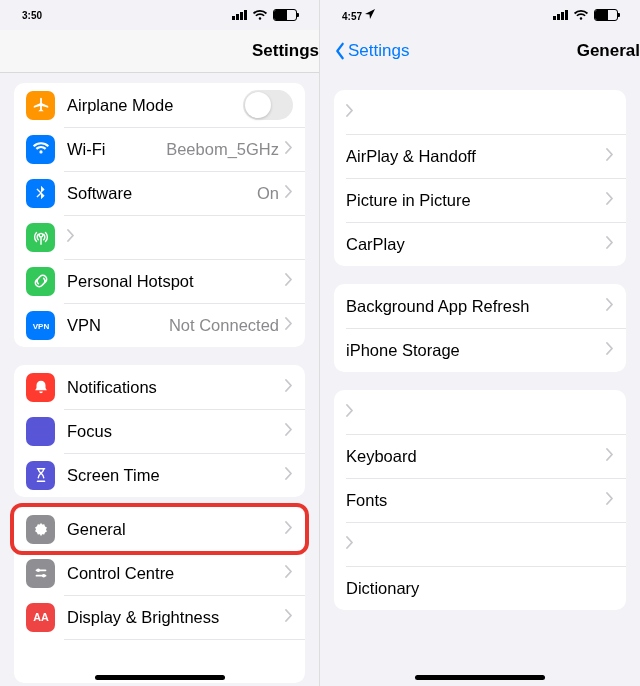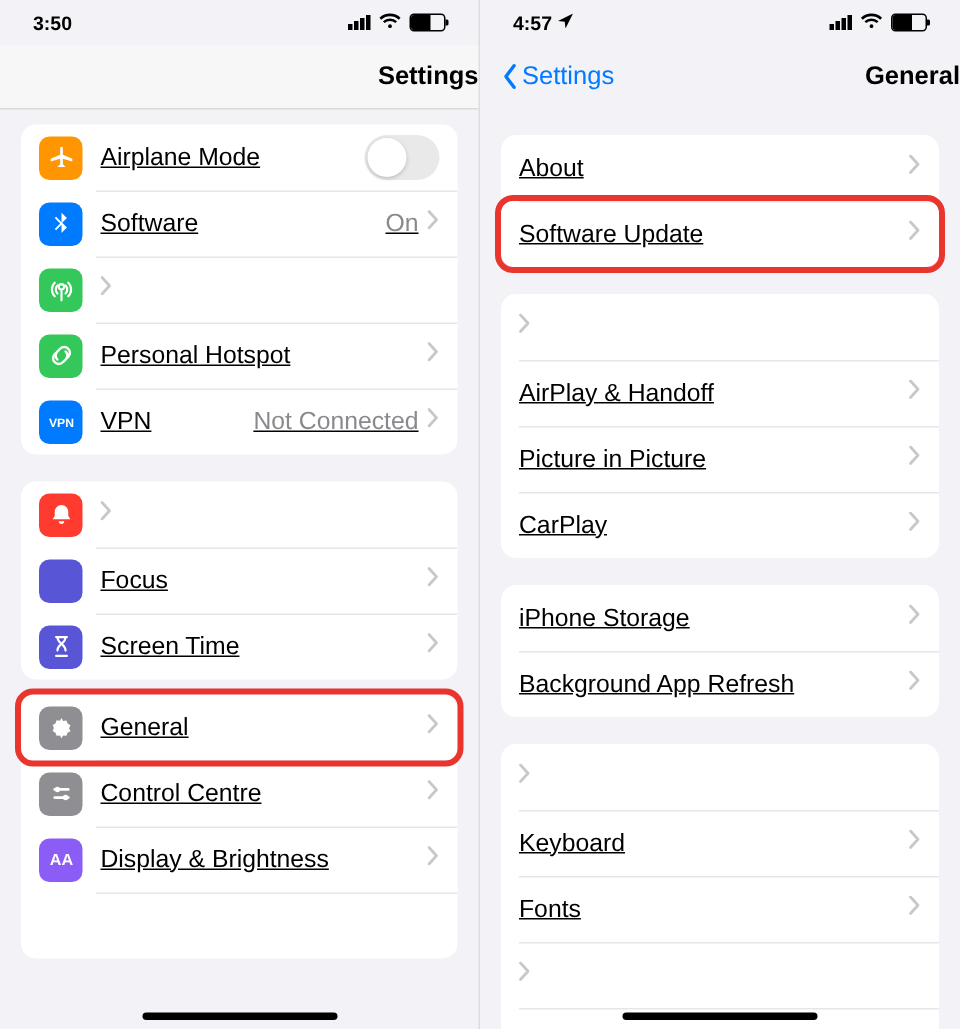--- a/index.html
+++ b/index.html
@@ -1,40 +1,40 @@
 <!DOCTYPE html>
 <html><head>
 <meta charset="utf-8">
 <style>
   * { box-sizing: border-box; margin: 0; padding: 0; font-family: -apple-system, "Helvetica Neue", Arial, sans-serif; }
   body { background: #fff; width: 640px; height: 686px; overflow: hidden; display: flex; }
   .phone { width: 320px; height: 686px; background: #f2f2f7; position: relative; overflow: hidden; }
   .phone.left { border-right: 1px solid #ddd; }
 
   
-  .statusbar { height: 30px; display: flex; align-items: center; justify-content: space-between; padding: 0 22px; font-size: 13px; font-weight: 600; color: #000; }
+  .statusbar { height: 30px; display: flex; align-items: center; justify-content: space-between; padding: 0 22px; font-size: 10px; font-weight: 600; color: #000; }
   .statusbar .right { display: flex; align-items: center; gap: 5px; }
   .sig { display: inline-flex; align-items: flex-end; gap: 1px; }
   .sig i { width: 3px; background: #000; display: inline-block; }
   .sig i:nth-child(1){height:4px;} .sig i:nth-child(2){height:6px;} .sig i:nth-child(3){height:8px;} .sig i:nth-child(4){height:10px;}
   .wifi { font-size: 15px; }
   .batt { width: 24px; height: 12px; border: 1px solid #000; border-radius: 3px; position: relative; }
   .batt::after { content: ""; position: absolute; right: -3px; top: 3px; width: 2px; height: 4px; background: #000; border-radius: 0 1px 1px 0; }
   .batt i { display:block; width: 60%; height: 100%; background:#000; border-radius:2px 0 0 2px;}
 
   
   .navbar { height: 42px; display:flex; align-items:center; justify-content:flex-end; position:relative; }
   .navbar .title { font-size: 17px; font-weight: 600; color:#000; }
   .navbar .back { position:absolute; left:14px; display:flex; align-items:center; color:#007aff; font-size:17px; gap:2px;}
   .navbar .back svg { width:12px; height:18px; }
   .phone.left .navbar { background:#f7f7f7; }
   .phone.left .separator { height:1px; background:#d9d9d9; }
 
   
-  .scroll { height: calc(686px - 30px - 42px); overflow-y:hidden; position:relative;text-decoration:underline;}
+  .scroll { height: calc(686px - 30px - 42px); overflow-y:hidden; position:relative;}
 
   
   .group { margin: 18px 14px 0 14px; background:#fff; border-radius:10px; overflow:hidden; }
   .phone.left .group:first-child { margin-top: 10px; }
   .row { display:flex; align-items:center; height:44px; padding:0 12px; position:relative; }
   .row + .row::before { content:""; position:absolute; left:50px; right:0; top:0; height:1px; background:#e5e5ea; }
   .phone.right .row + .row::before { left:12px; }
   .row .icon { width:29px; height:29px; border-radius:7px; display:flex; align-items:center; justify-content:center; margin-right:12px; flex-shrink:0; color:#fff; }
   .row .icon svg { width:18px; height:18px; }
   .row .label { flex:1; font-size:16.5px; color:#000; }
@@ -90,20 +90,32 @@
             </svg>
           </span>
           <span class="label">Airplane Mode</span>
           <span class="toggle">
             <i></i>
           </span>
         </div>
         <div class="row">
           <span class="icon" style="background:#007aff">
             <svg viewBox="0 0 20 20">
+              <path d="M10 15a1.8 1.8 0 100-3.6 1.8 1.8 0 000 3.6zM4 9a9 9 0 0112 0l-1.7 1.7a6.5 6.5 0 00-8.6 0zM1 6a13 13 0 0118 0l-1.7 1.7a10.5 10.5 0 00-14.6 0z" fill="#fff"></path>
+            </svg>
+          </span>
+          <span class="label">Wi-Fi</span>
+          <span class="value">Beebom_5GHz</span>
+          <span class="chev"><svg viewBox="0 0 8 13">
+              <path d="M1 1 L6 6.5 L1 12" stroke="#c7c7cc" stroke-width="1.8" fill="none" stroke-linecap="round" stroke-linejoin="round"></path>
+            </svg></span>
+        </div>
+        <div class="row">
+          <span class="icon" style="background:#007aff">
+            <svg viewBox="0 0 20 20">
               <path d="M10 2 L14 6 L10.5 9.5 L14 13 L10 17 L10 11 L6 15 L5 14 L9 10 L5 6 L6 5 L10 9 Z" fill="#fff"></path>
             </svg>
           </span>
           <span class="label">Software</span>
           <span class="value">On</span>
           <span class="chev"><svg viewBox="0 0 8 13">
               <path d="M1 1 L6 6.5 L1 12" stroke="#c7c7cc" stroke-width="1.8" fill="none" stroke-linecap="round" stroke-linejoin="round"></path>
             </svg></span>
         </div>
         <div class="row">
@@ -140,20 +152,21 @@
             </svg></span>
         </div>
       </div>
     <div class="group" id="lg2">
         <div class="row">
           <span class="icon" style="background:#ff3b30">
             <svg viewBox="0 0 20 20">
               <path d="M10 3a5 5 0 015 5v3l1.5 2.5H3.5L5 11V8a5 5 0 015-5zm-2 12h4a2 2 0 01-4 0z" fill="#fff"></path>
             </svg>
           </span>
+          <span class="label">Notifications</span>
           <span class="chev"><svg viewBox="0 0 8 13">
               <path d="M1 1 L6 6.5 L1 12" stroke="#c7c7cc" stroke-width="1.8" fill="none" stroke-linecap="round" stroke-linejoin="round"></path>
             </svg></span>
         </div>
         <div class="row">
           <span class="icon" style="background:#5856d6">
             <svg viewBox="0 0 20 20">
               <path d="M12 3a7 7 0 100 14 7 7 0 01-0-14z" fill="#fff"></path>
             </svg>
           </span>
@@ -195,21 +208,21 @@
                 <circle cx="13" cy="13" r="2" fill="#fff"></circle>
                 <rect x="4" y="12" width="12" height="2" rx="1" fill="#fff"></rect>
               </svg>
             </span>
             <span class="label">Control Centre</span>
             <span class="chev"><svg viewBox="0 0 8 13">
                 <path d="M1 1 L6 6.5 L1 12" stroke="#c7c7cc" stroke-width="1.8" fill="none" stroke-linecap="round" stroke-linejoin="round"></path>
               </svg></span>
           </div>
           <div class="row">
-            <span class="icon" style="background:#8b5cf6">
+            <span class="icon" style="background:#ef4444">
               <svg viewBox="0 0 20 20">
                 <text x="10" y="14" text-anchor="middle" font-size="12" font-weight="700" fill="#fff" font-family="Arial">AA</text>
               </svg>
             </span>
             <span class="label">Display &amp; Brightness</span>
             <span class="chev"><svg viewBox="0 0 8 13">
                 <path d="M1 1 L6 6.5 L1 12" stroke="#c7c7cc" stroke-width="1.8" fill="none" stroke-linecap="round" stroke-linejoin="round"></path>
               </svg></span>
           </div>
           <div class="row"></div>
@@ -246,37 +259,20 @@
     <span class="back">
       <svg viewBox="0 0 12 20">
           <path d="M9 2 L3 10 L9 18" stroke="#007aff" stroke-width="2.5" fill="none" stroke-linecap="round" stroke-linejoin="round"></path>
         </svg>
       <span>Settings</span>
     </span>
     <span class="title">General</span>
   </div>
 
   <div class="scroll">
-    <div style="position:relative;">
-      <div class="group" id="rg1">
-          <div class="row">
-            <span class="label">About</span>
-            <span class="chev"><svg viewBox="0 0 8 13">
-                <path d="M1 1 L6 6.5 L1 12" stroke="#c7c7cc" stroke-width="1.8" fill="none" stroke-linecap="round" stroke-linejoin="round"></path>
-              </svg></span>
-          </div>
-          <div class="row">
-            <span class="label">Software Update</span>
-            <span class="chev"><svg viewBox="0 0 8 13">
-                <path d="M1 1 L6 6.5 L1 12" stroke="#c7c7cc" stroke-width="1.8" fill="none" stroke-linecap="round" stroke-linejoin="round"></path>
-              </svg></span>
-          </div>
-        </div>
-      <div class="hl" style="left:10px; right:10px; top:40px; height:52px;"></div>
-    </div>
     <div class="group" id="rg2">
         <div class="row">
           <span class="chev"><svg viewBox="0 0 8 13">
               <path d="M1 1 L6 6.5 L1 12" stroke="#c7c7cc" stroke-width="1.8" fill="none" stroke-linecap="round" stroke-linejoin="round"></path>
             </svg></span>
         </div>
         <div class="row">
           <span class="label">AirPlay &amp; Handoff</span>
           <span class="chev"><svg viewBox="0 0 8 13">
               <path d="M1 1 L6 6.5 L1 12" stroke="#c7c7cc" stroke-width="1.8" fill="none" stroke-linecap="round" stroke-linejoin="round"></path>
@@ -290,27 +286,27 @@
         </div>
         <div class="row">
           <span class="label">CarPlay</span>
           <span class="chev"><svg viewBox="0 0 8 13">
               <path d="M1 1 L6 6.5 L1 12" stroke="#c7c7cc" stroke-width="1.8" fill="none" stroke-linecap="round" stroke-linejoin="round"></path>
             </svg></span>
         </div>
       </div>
     <div class="group" id="rg3">
         <div class="row">
+          <span class="label">Background App Refresh</span>
+          <span class="chev"><svg viewBox="0 0 8 13">
+              <path d="M1 1 L6 6.5 L1 12" stroke="#c7c7cc" stroke-width="1.8" fill="none" stroke-linecap="round" stroke-linejoin="round"></path>
+            </svg></span>
+        </div>
+        <div class="row">
           <span class="label">iPhone Storage</span>
-          <span class="chev"><svg viewBox="0 0 8 13">
-              <path d="M1 1 L6 6.5 L1 12" stroke="#c7c7cc" stroke-width="1.8" fill="none" stroke-linecap="round" stroke-linejoin="round"></path>
-            </svg></span>
-        </div>
-        <div class="row">
-          <span class="label">Background App Refresh</span>
           <span class="chev"><svg viewBox="0 0 8 13">
               <path d="M1 1 L6 6.5 L1 12" stroke="#c7c7cc" stroke-width="1.8" fill="none" stroke-linecap="round" stroke-linejoin="round"></path>
             </svg></span>
         </div>
       </div>
     <div class="group" id="rg4">
         <div class="row">
           <span class="chev"><svg viewBox="0 0 8 13">
               <path d="M1 1 L6 6.5 L1 12" stroke="#c7c7cc" stroke-width="1.8" fill="none" stroke-linecap="round" stroke-linejoin="round"></path>
             </svg></span>

